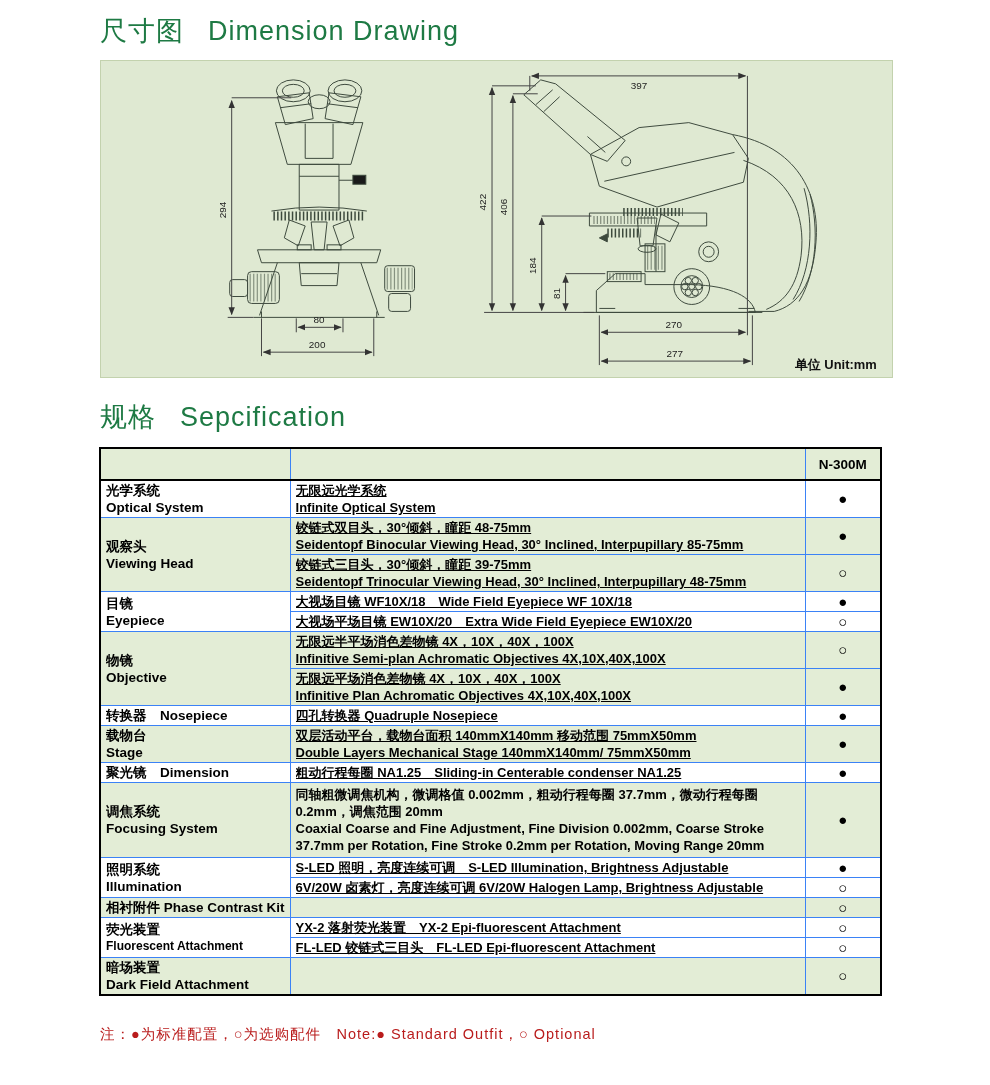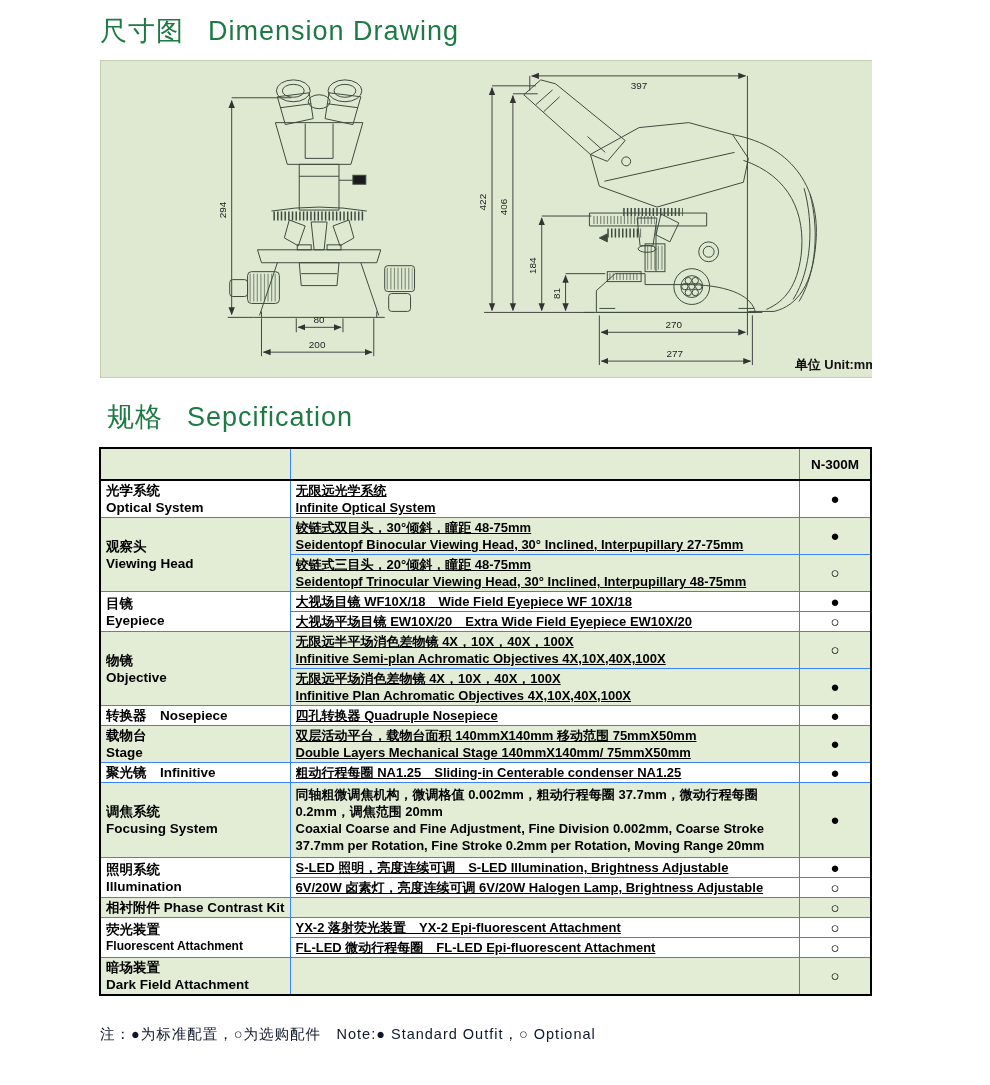--- a/index.html
+++ b/index.html
@@ -1,23 +1,23 @@
 <!DOCTYPE html>
 <html><head>
 <meta charset="utf-8">
 <style>
   html,body{margin:0;padding:0;background:#fff;}
-  .page{position:relative;width:872px;height:1085px;background:#fff;
+  .page{position:relative;width:990px;height:1085px;background:#fff;
         font-family:"Liberation Sans",sans-serif;color:#000;overflow:hidden;}
   
   .sec-title{position:absolute;left:100px;font-size:27px;font-weight:400;
              color:#1e7a44;letter-spacing:1px;white-space:nowrap;}
   .sec-title .en{margin-left:24px;}
   #title1{top:13px;}
-  #title2{top:399px;margin-left:7px;}
+  #title2{top:399px;}
   
   .panel{position:absolute;left:100px;top:60px;width:793px;height:318px;
          background:#dfe9d2;border:1px solid #c3d2ae;box-sizing:border-box;}
   .panel svg{display:block;}
   .dim-text{font:10px "Liberation Sans",sans-serif;fill:#222;}
   .unit-text{font:700 13px "Liberation Sans",sans-serif;fill:#111;}
   
   .spec-table{position:absolute;left:99px;top:447px;border-collapse:collapse;
               border:2px solid #000;table-layout:fixed;}
   .spec-table td,.spec-table th{border:1px solid #3b82f6;padding:0 5px;vertical-align:middle;
@@ -28,21 +28,21 @@
   .hdr{height:30px;background:#e3edd6;font-weight:700;text-align:center;}
   .h1{height:19px;text-decoration:underline;} .h2{height:36px;text-decoration:underline;} .h4{height:74px;}
   .lbl div,.desc div{line-height:17px;white-space:nowrap;overflow:hidden;}
   .desc.wrap div{white-space:normal;}
   .desc div{font-size:13px;}
   .small{font-size:12px;}
   .val{text-align:center;}
   .mark{font-size:15px;line-height:15px;}
   
   .note{position:absolute;left:100px;top:1025px;font:400 14.5px "Liberation Sans",sans-serif;
-        color:#0f172a;letter-spacing:1px;white-space:nowrap;}
+        color:#b91c1c;letter-spacing:1px;white-space:nowrap;}
 </style>
 </head>
 <body>
 
 <div class="page">
 
   <div class="sec-title" id="title1">
     <span>尺寸图</span><span class="en">Dimension Drawing</span>
   </div>
 
@@ -217,27 +217,27 @@
       <td class="val"><span class="mark">●</span></td>
     </tr>
 
     <tr class="bg-g">
       <td class="lbl" rowspan="2">
         <div>观察头</div>
         <div>Viewing Head</div>
       </td>
       <td class="desc h2">
         <div>铰链式双目头，30°倾斜，瞳距 48-75mm</div>
-        <div>Seidentopf Binocular Viewing Head, 30° Inclined, Interpupillary 27-75mm</div>
-      </td>
-      <td class="val"><span class="mark">●</span></td>
-    </tr>
-    <tr class="bg-g">
-      <td class="desc h2">
-        <div>铰链式三目头，20°倾斜，瞳距 48-75mm</div>
+        <div>Seidentopf Binocular Viewing Head, 30° Inclined, Interpupillary 85-75mm</div>
+      </td>
+      <td class="val"><span class="mark">●</span></td>
+    </tr>
+    <tr class="bg-g">
+      <td class="desc h2">
+        <div>铰链式三目头，30°倾斜，瞳距 39-75mm</div>
         <div>Seidentopf Trinocular Viewing Head, 30° Inclined, Interpupillary 48-75mm</div>
       </td>
       <td class="val"><span class="mark">○</span></td>
     </tr>
 
     <tr class="bg-w">
       <td class="lbl" rowspan="2">
         <div>目镜</div>
         <div>Eyepiece</div>
       </td>
@@ -289,21 +289,21 @@
       </td>
       <td class="desc h2">
         <div>双层活动平台，载物台面积 140mmX140mm 移动范围 75mmX50mm</div>
         <div>Double Layers Mechanical Stage 140mmX140mm/ 75mmX50mm</div>
       </td>
       <td class="val"><span class="mark">●</span></td>
     </tr>
 
     <tr class="bg-w">
       <td class="lbl">
-        <div>聚光镜　Infinitive</div>
+        <div>聚光镜　Dimension</div>
       </td>
       <td class="desc h1">
         <div>粗动行程每圈 NA1.25　Sliding-in Centerable condenser NA1.25</div>
       </td>
       <td class="val"><span class="mark">●</span></td>
     </tr>
 
     <tr class="bg-g">
       <td class="lbl">
         <div>调焦系统</div>
@@ -346,21 +346,21 @@
         <div>荧光装置</div>
         <div class="small">Fluorescent Attachment</div>
       </td>
       <td class="desc h1">
         <div>YX-2 落射荧光装置　YX-2 Epi-fluorescent Attachment</div>
       </td>
       <td class="val"><span class="mark">○</span></td>
     </tr>
     <tr class="bg-w">
       <td class="desc h1">
-        <div>FL-LED 微动行程每圈　FL-LED Epi-fluorescent Attachment</div>
+        <div>FL-LED 铰链式三目头　FL-LED Epi-fluorescent Attachment</div>
       </td>
       <td class="val"><span class="mark">○</span></td>
     </tr>
 
     <tr class="bg-g">
       <td class="lbl">
         <div>暗场装置</div>
         <div>Dark Field Attachment</div>
       </td>
       <td class="desc h2"></td>

